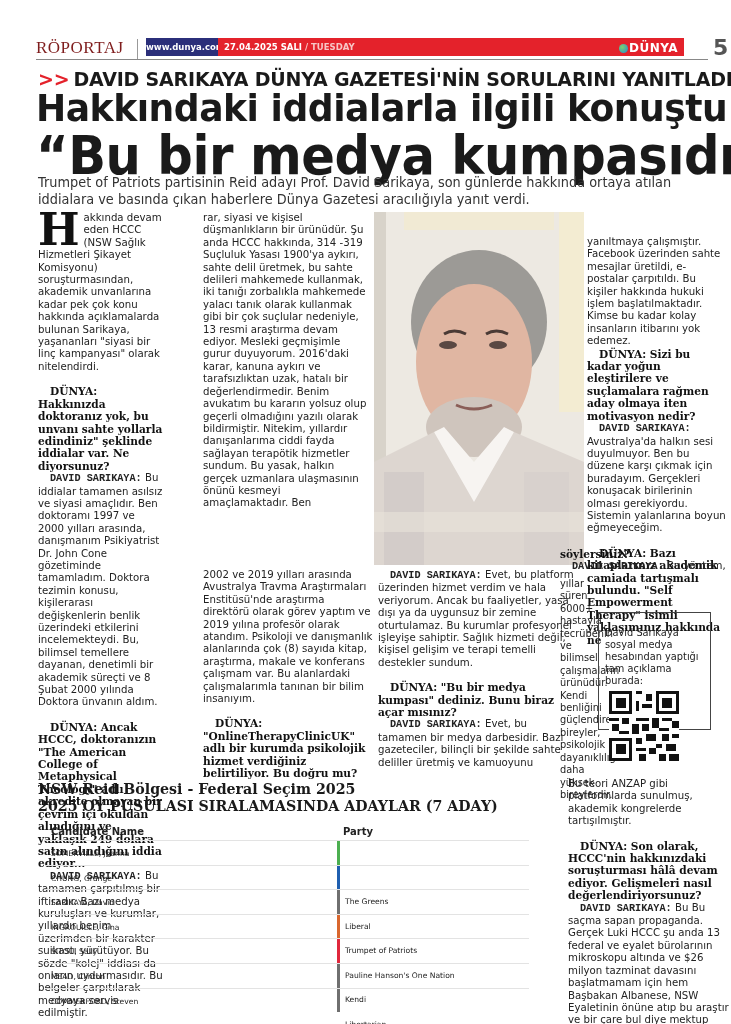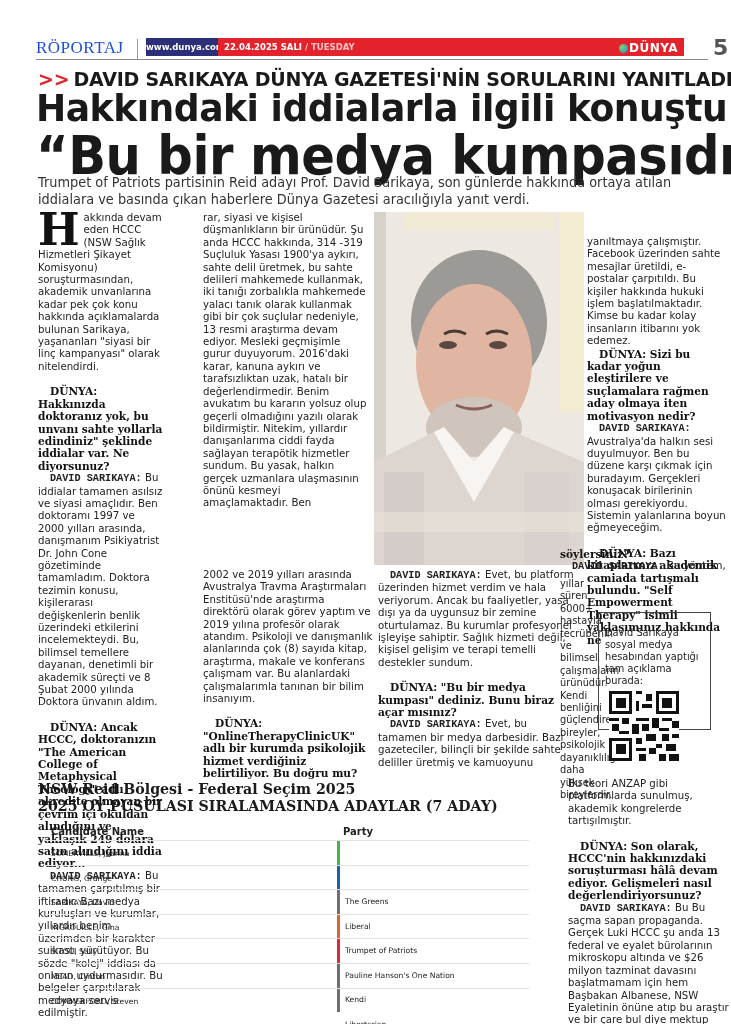--- a/index.html
+++ b/index.html
@@ -1,21 +1,21 @@
 <!DOCTYPE html>
 <html><head>
 <meta charset="utf-8">
 <style>
   * { box-sizing: border-box; margin: 0; padding: 0; }
   html, body { width: 731px; height: 1024px; background: #ffffff; overflow: hidden; }
   body { position: relative; font-family: "DejaVu Sans", sans-serif; color: #1a1a1a; }
 
   
   .masthead { position: absolute; left: 36px; top: 38px; width: 690px; height: 22px; }
-  .section { position: absolute; left: 0; top: 0; font-family: "Liberation Serif", serif; font-size: 17px; letter-spacing: 0.5px; color: #1d4ed8; line-height: 20px; }
+  .section { position: absolute; left: 0; top: 0; font-family: "Liberation Serif", serif; font-size: 17px; letter-spacing: 0.5px; color: #7f1d1d; line-height: 20px; }
   .mast-sep { position: absolute; left: 101px; top: 1px; width: 1px; height: 20px; background: #999; }
   .mast-rule { position: absolute; left: 0; top: 21px; width: 672px; height: 1px; background: #888; }
   .site-box { position: absolute; left: 110px; top: 0; width: 72px; height: 18px; background: #2b2f7a; color: #fff; font-size: 8.5px; font-weight: bold; line-height: 18px; text-align: center; }
   .date-box { position: absolute; left: 182px; top: 0; width: 466px; height: 18px; background: #e4222b; color: #fff; font-size: 8.5px; font-weight: bold; line-height: 18px; padding-left: 6px; }
   .date-box .day-en { color: #f7c6c6; text-align: center; }
   .logo { position: absolute; right: 6px; top: 1px; font-size: 12px; font-weight: bold; color: #fff; letter-spacing: 0.5px; }
   .logo .globe { display: inline-block; width: 9px; height: 9px; border-radius: 50%; background: radial-gradient(circle at 35% 35%, #7fd36b, #1f8ad8); vertical-align: -1px; margin-right: 1px; }
   .page-num { position: absolute; left: 677px; top: -3px; font-family: "DejaVu Sans", sans-serif; font-weight: bold; font-size: 22px; color: #555; }
 
   
@@ -60,21 +60,21 @@
   .tbl-row .party { position: absolute; left: 300px; top: 8px; margin-top: 48px; }
 </style>
 </head>
 <body>
 
 <div class="masthead">
   <div class="section">RÖPORTAJ</div>
   <div class="mast-sep"></div>
   <div class="site-box">www.dunya.com.au</div>
   <div class="date-box">
-    <span>22.04.2025 SALI</span>
+    <span>27.04.2025 SALI</span>
     <span class="day-en">/ TUESDAY</span>
     <span class="logo"><span class="globe"></span><span>DÜNYA</span></span>
   </div>
   <div class="page-num">5</div>
   <div class="mast-rule"></div>
 </div>
 
 <div class="kicker"><span class="arrows">&gt;&gt;</span><span>DAVID SARIKAYA DÜNYA GAZETESİ'NİN SORULARINI YANITLADI</span></div>
 <div class="headline1">Hakkındaki iddialarla ilgili konuştu:</div>
 <div class="headline2">“Bu bir medya kumpasıdır”</div>

